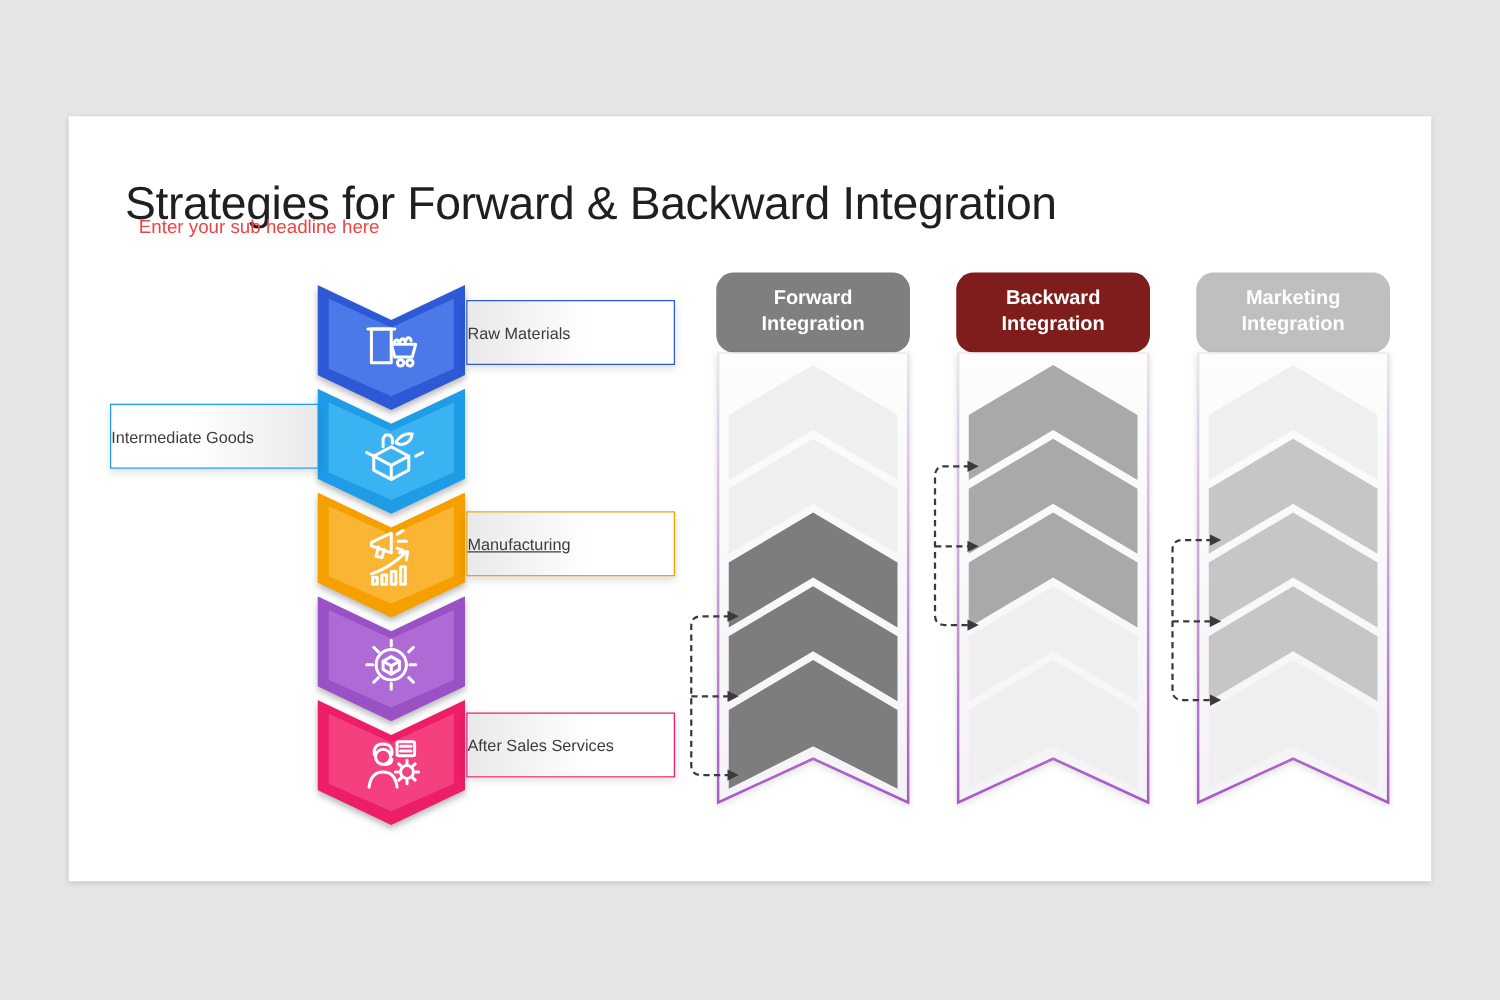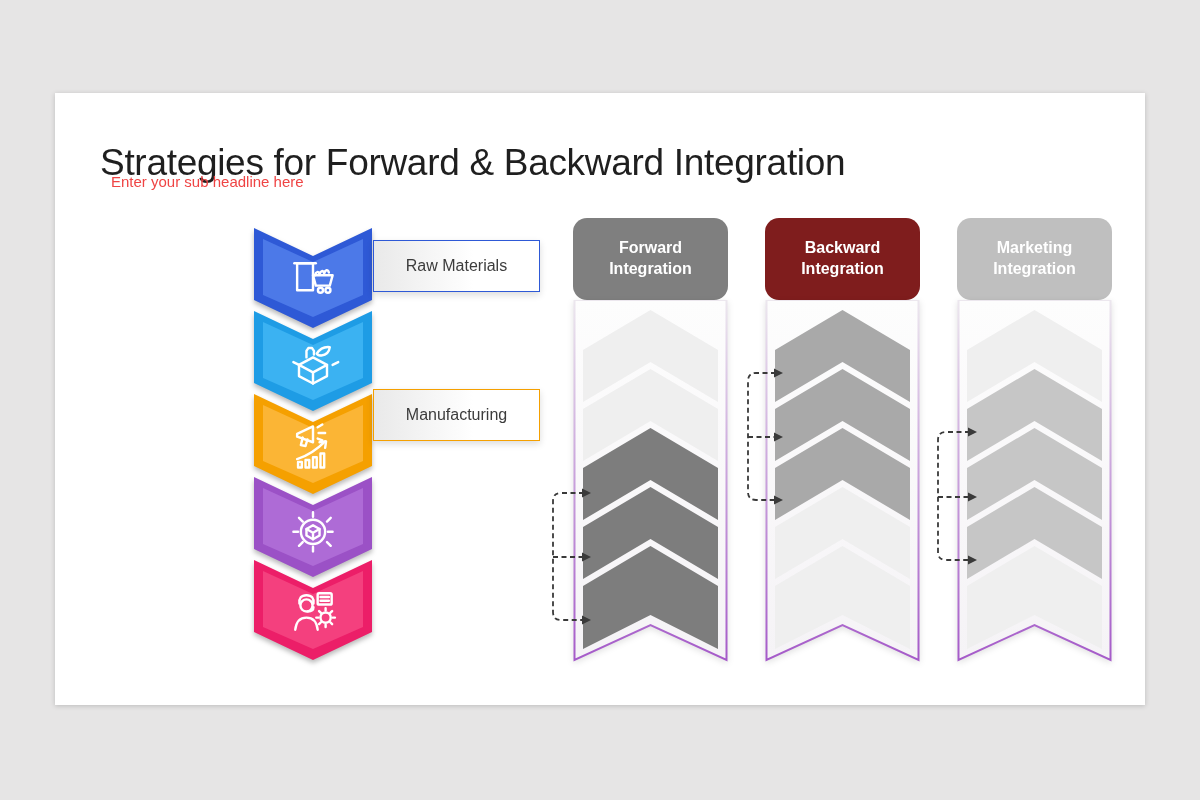--- a/index.html
+++ b/index.html
@@ -6,46 +6,52 @@
   body{width:1200px;height:800px;font-family:"Liberation Sans",sans-serif;overflow:hidden;}
   .page{position:absolute;inset:0;}
   .slide{position:absolute;left:55px;top:93px;width:1090px;height:612px;background:#fff;box-shadow:0 1px 5px rgba(0,0,0,.18);}
   .title{position:absolute;left:45px;top:24px;font-size:37px;font-weight:500;letter-spacing:-.3px;line-height:1.15;}
   .subtitle{position:absolute;left:56px;top:80px;font-size:15px;color:#ef4444;}
   .diagram{position:absolute;inset:0;}
   
   .supply-step{position:absolute;width:118px;height:100px;}
   .chev-svg{position:absolute;left:0;top:0;display:block;filter:drop-shadow(0 3px 2.5px rgba(0,0,0,.28));}
   .icon-svg{position:absolute;left:31px;top:24px;display:block;}
-  .step-label{position:absolute;width:165px;height:50px;border:1.5px solid #888;display:flex;align-items:center;justify-content:center;
-    font-size:16px;box-shadow:0 3px 7px rgba(0,0,0,.14);z-index:1;}
+  .step-label{position:absolute;width:165px;height:50px;border:1.5px solid #888;display:flex;align-items:center;
+    font-size:13px;box-shadow:0 3px 7px rgba(0,0,0,.14);z-index:1;}
   .side-right{background:linear-gradient(to right,#e9e9e9,#ffffff 60%);}
   .side-left{background:linear-gradient(to left,#e9e9e9,#ffffff 60%);}
   
   .strategy-col{position:absolute;top:125px;width:155px;}
-  .col-header{height:82px;border-radius:14px;display:flex;align-items:center;justify-content:center;padding:0 22px;box-sizing:border-box;
+  .col-header{height:64px;border-radius:14px;display:flex;align-items:center;justify-content:center;padding:0 22px;box-sizing:border-box;
     color:#fff;font-weight:bold;font-size:16px;text-align:center;line-height:1.3;}
   .banner-svg{display:block;filter:drop-shadow(0 2px 3px rgba(0,0,0,.12));}
   .arrows-svg{position:absolute;left:0;top:0;pointer-events:none;}
 </style>
 </head>
 <body>
 
 <div class="page" style="background: rgb(230, 229, 229);">
   <div class="slide" style="background: rgb(255, 255, 255);">
     <h1 class="title" style="color: rgb(31, 31, 31); text-align: right;">Strategies for Forward &amp; Backward Integration</h1>
     <div class="subtitle">Enter your sub headline here</div>
 
     <div class="diagram">
 
       <div class="step-label side-right" style="left: 318px; top: 147px; color: rgb(60, 60, 60); border-color: rgb(46, 89, 214);">
         <span>Raw Materials</span>
       </div>
-      <div class="step-label side-right" style="left: 318px; top: 296px; color: rgb(60, 60, 60); border-color: rgb(245, 160, 0);">
+      <div class="step-label side-left" style="left: 33px; top: 230px; color: rgb(60, 60, 60); border-color: rgb(30, 156, 229);">
+        <span>Intermediate Goods</span>
+      </div>
+      <div class="step-label side-right" style="left: 318px; top: 316px; color: rgb(60, 60, 60); border-color: rgb(245, 160, 0); text-decoration: underline;">
         <span>Manufacturing</span>
+      </div>
+      <div class="step-label side-right" style="left: 318px; top: 477px; color: rgb(60, 60, 60); border-color: rgb(236, 30, 104);">
+        <span>After Sales Services</span>
       </div>
 
       <div class="supply-step" style="left:199px;top:135px">
         <svg class="chev-svg" width="118" height="100" viewBox="0 0 118 100">
             <polygon points="0,0 59,28 118,0 118,72 59,100 0,72" fill="#2E59D6"></polygon>
             <polygon points="9,11 59,34 109,11 109,67 59,89 9,67" fill="#4C79E8"></polygon>
           </svg>
         <svg class="icon-svg" width="56" height="56" viewBox="0 0 60 60">
             <g fill="none" stroke="#fff" stroke-width="2.6" stroke-linecap="round" stroke-linejoin="round">
    <rect x="13" y="12" width="17" height="29"></rect>

